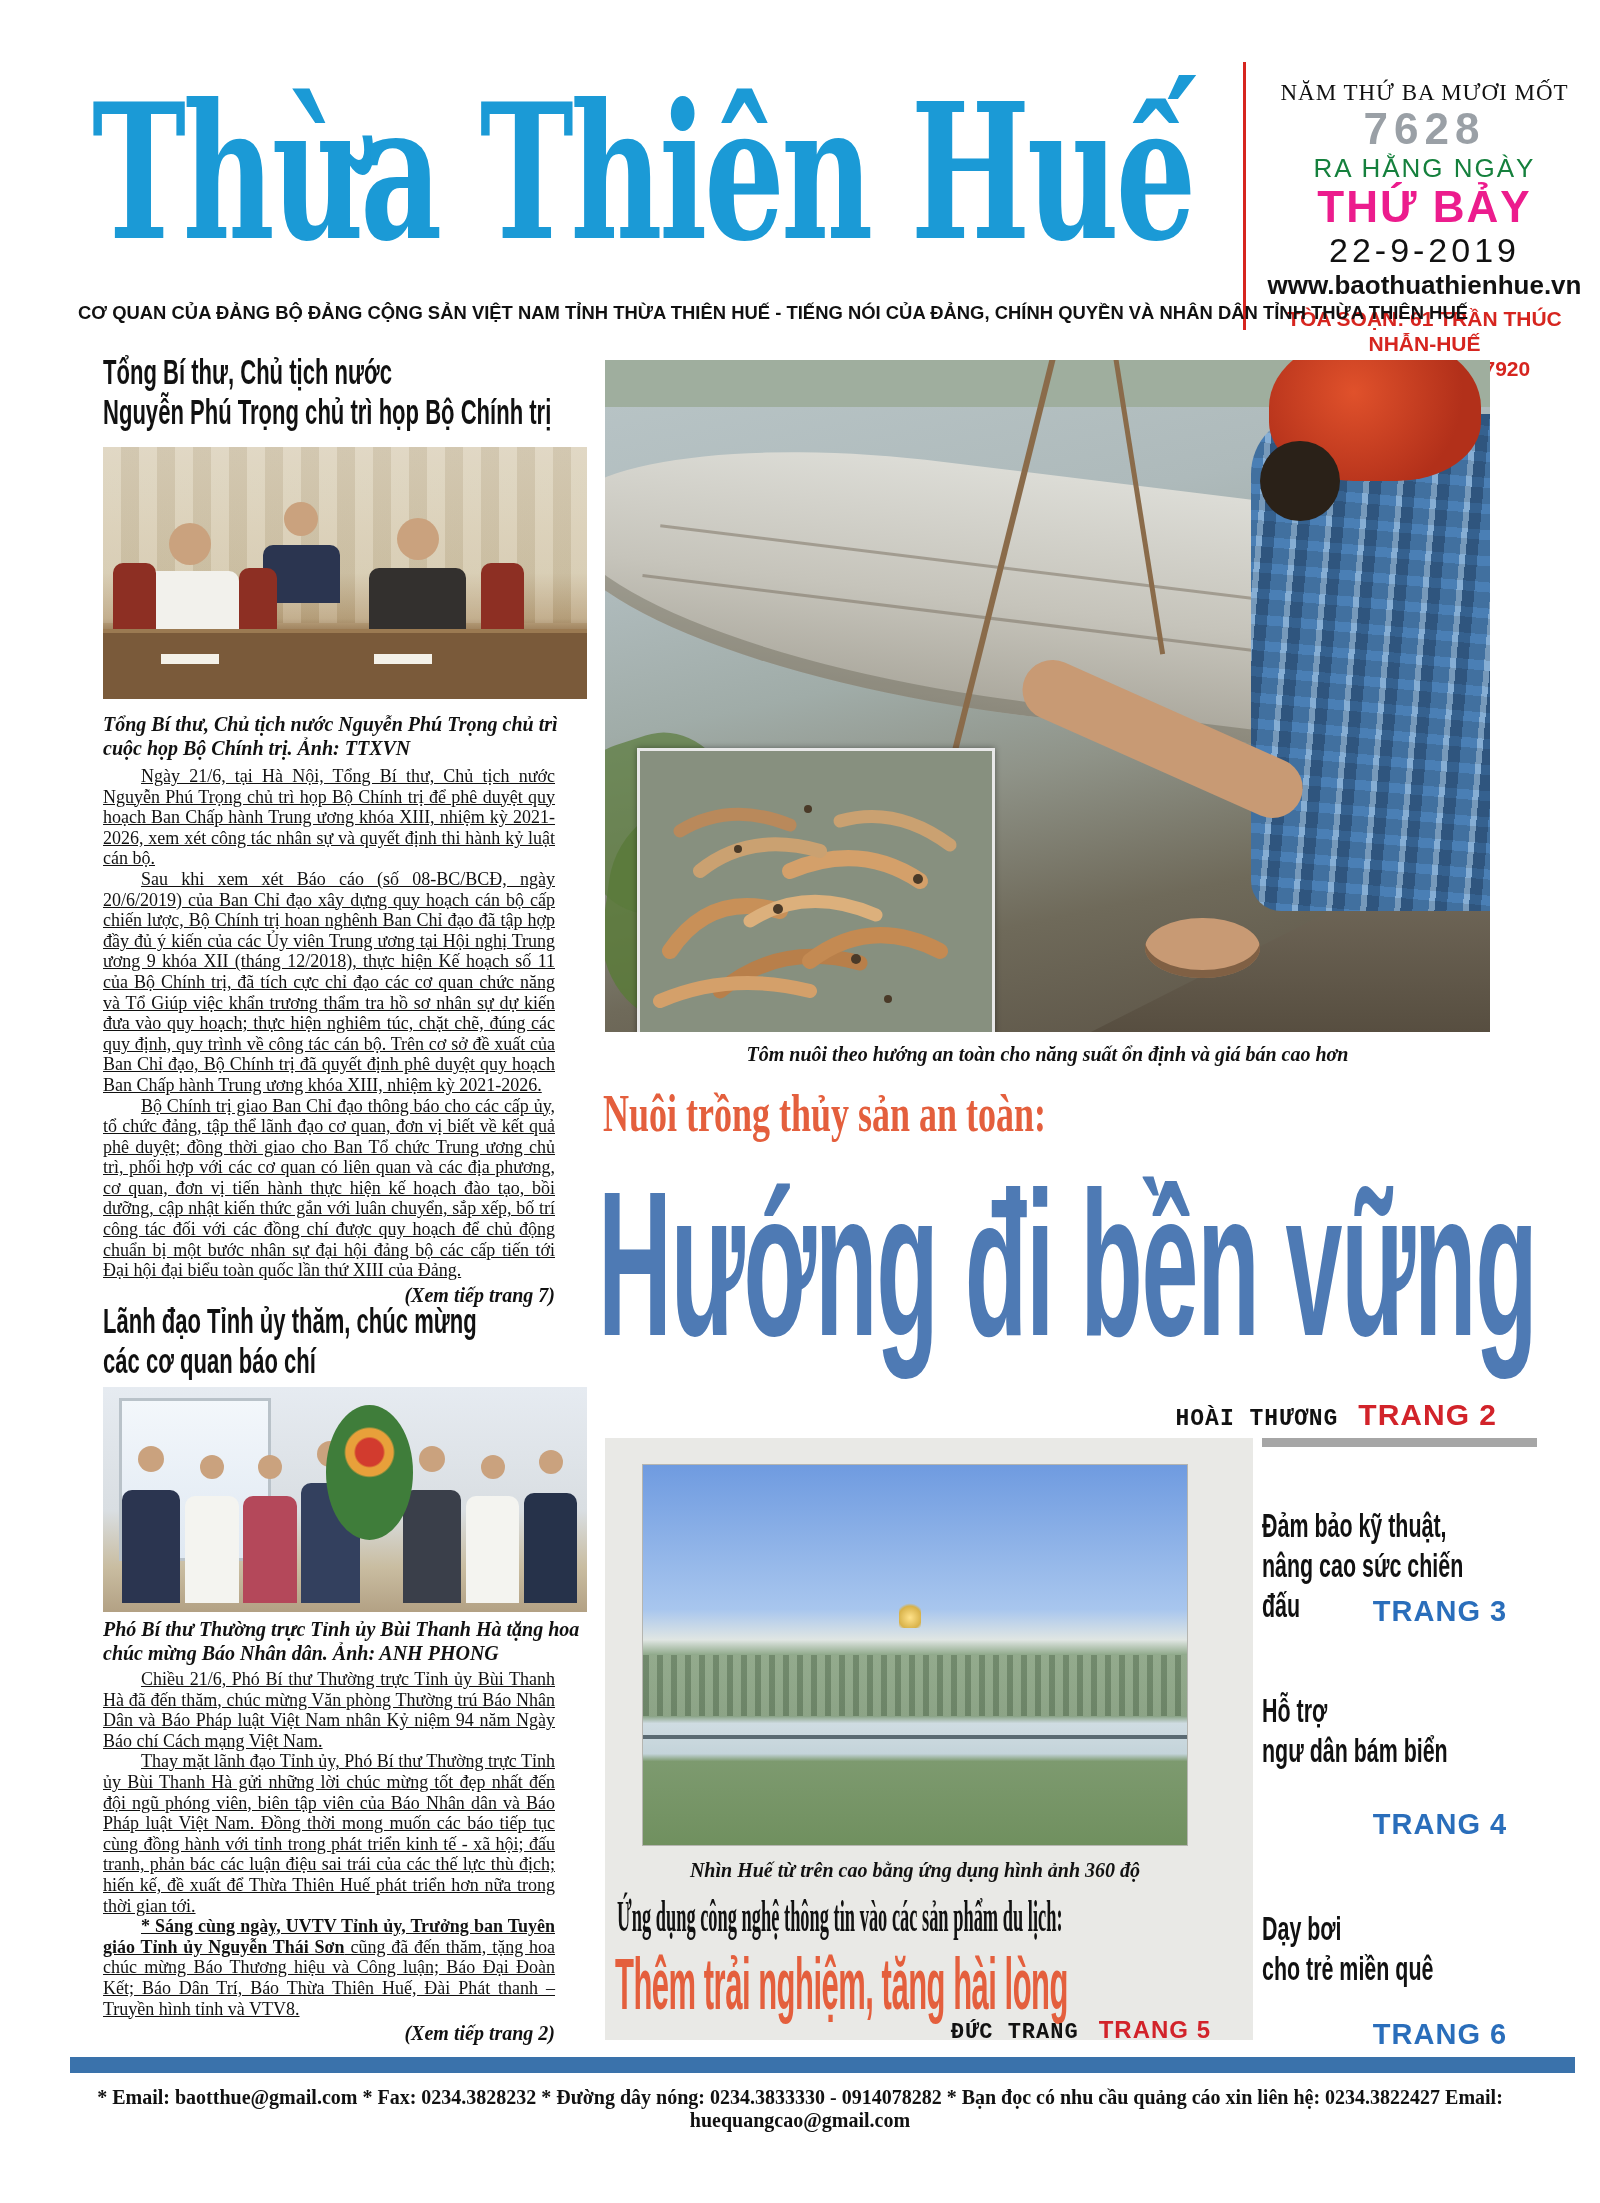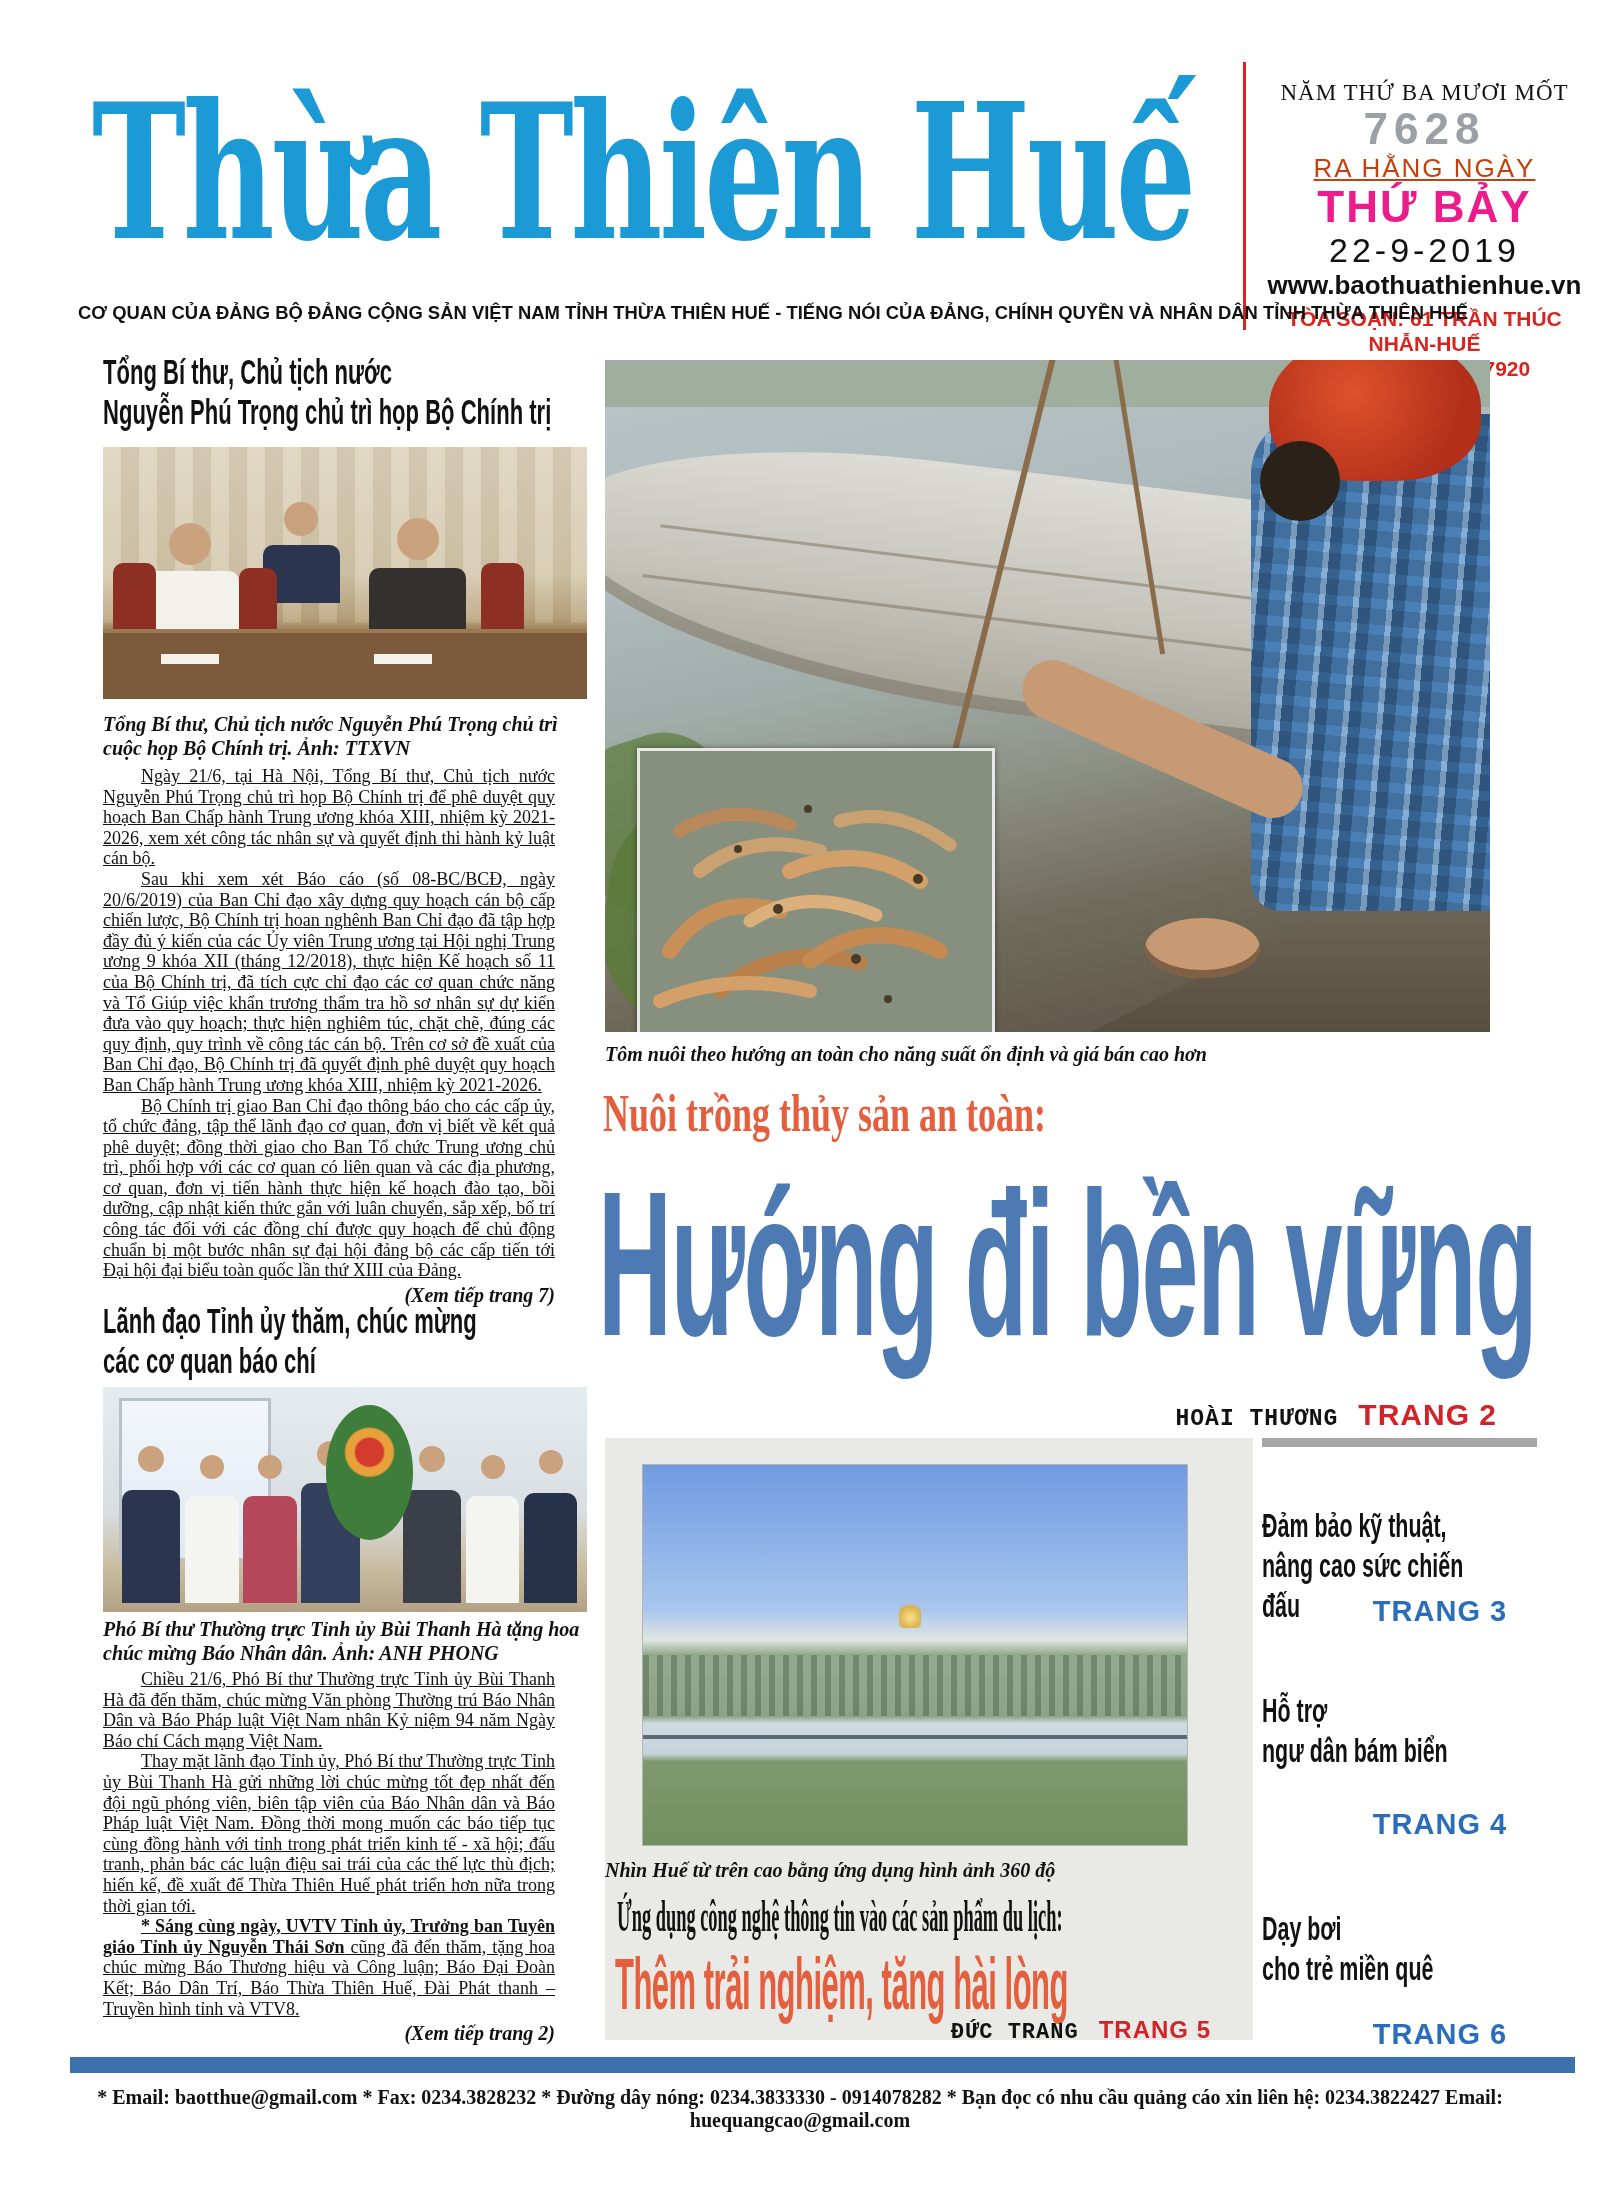--- a/index.html
+++ b/index.html
@@ -7,41 +7,41 @@
         font-family:"Liberation Sans",sans-serif;color:#1a1a1a;}
   .abs{position:absolute;}
   
   .masthead-title{left:92px;top:70px;font-family:"DejaVu Serif",serif;font-weight:bold;
       font-size:158px;line-height:1.1;color:#1b9ad6;letter-spacing:-4px;white-space:nowrap;
       transform:scale(0.80,1.18);transform-origin:left top;}
   .red-vline{left:1243px;top:62px;width:3px;height:268px;background:#d6251f;}
   .issue-box{left:1252px;top:80px;width:345px;text-align:center;}
   .issue-year{font-family:"Liberation Serif",serif;font-size:23px;letter-spacing:1px;line-height:26px;color:#111;}
   .issue-number{font-size:44px;font-weight:800;color:#9aa0a6;letter-spacing:6px;line-height:46px;}
-  .issue-freq{font-size:26px;letter-spacing:2px;line-height:32px;color:#c2410c;text-decoration:underline;}
+  .issue-freq{font-size:26px;letter-spacing:2px;line-height:32px;color:#15803d;}
   .issue-day{font-size:44px;font-weight:800;color:#ec1c8d;letter-spacing:2px;line-height:46px;}
   .issue-date{font-size:34px;letter-spacing:4px;line-height:40px;color:#111;}
   .issue-site{font-size:26px;font-weight:bold;line-height:31px;color:#111;}
   .issue-addr{font-size:21px;font-weight:bold;color:#d6251f;line-height:25px;margin-top:5px;}
   .issue-phone{font-size:21px;font-weight:bold;color:#d6251f;line-height:25px;}
   .tagline{left:78px;top:302px;font-size:19px;font-weight:bold;white-space:nowrap;
       transform:scaleX(0.97);transform-origin:left top;color:#111;}
   
   .head-black{font-size:35px;font-weight:bold;line-height:1.14;white-space:pre-line;
       transform:scaleX(0.63);transform-origin:left top;color:#111;}
   .photo{overflow:hidden;}
   .caption{font-family:"Liberation Serif",serif;font-style:italic;font-weight:bold;
       font-size:20px;line-height:1.22;color:#111;}
   .body-text{font-family:"Liberation Serif",serif;font-size:18px;line-height:20.6px;
       text-align:justify;color:#111;}
   .body-text p{margin:0;text-indent:38px;text-decoration:underline;}
   .continued{font-family:"Liberation Serif",serif;font-weight:bold;font-style:italic;
       font-size:20px;text-align:right;margin-top:4px;}
   
-  .caption-center{}
+  .caption-center{text-align:center;}
   .kicker-main{font-family:"Liberation Serif",serif;font-weight:bold;font-size:50px;
       color:#e45f3d;transform:scale(0.72,1.05);transform-origin:left top;white-space:nowrap;}
   .headline-main{font-weight:bold;font-size:165px;line-height:1.08;color:#4e7ab4;
       transform:scale(0.62,1.25);transform-origin:left top;white-space:nowrap;letter-spacing:-2px;}
   .byline{display:flex;align-items:baseline;gap:20px;}
   .byline-author{font-family:Liberation Mono, monospace;font-weight:bold;font-size:23px;letter-spacing:1px;color:#111;}
   .byline-page-red{font-size:30px;font-weight:800;color:#d2232a;letter-spacing:1px;}
   
   .tourism-box{left:605px;top:1438px;width:620px;height:602px;background:#e9e9e6;padding-left:28px;}
   .kicker-tourism{font-family:"Liberation Serif",serif;font-weight:bold;font-size:40px;color:#111;

